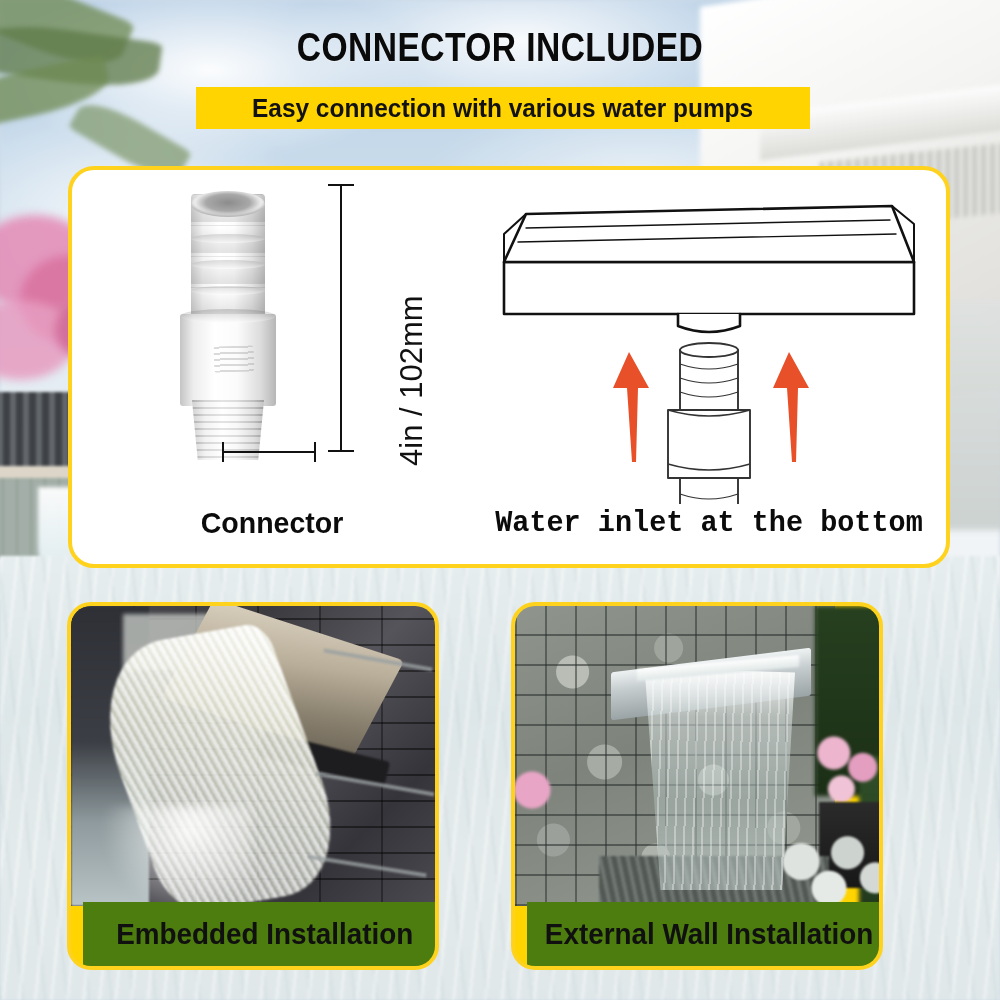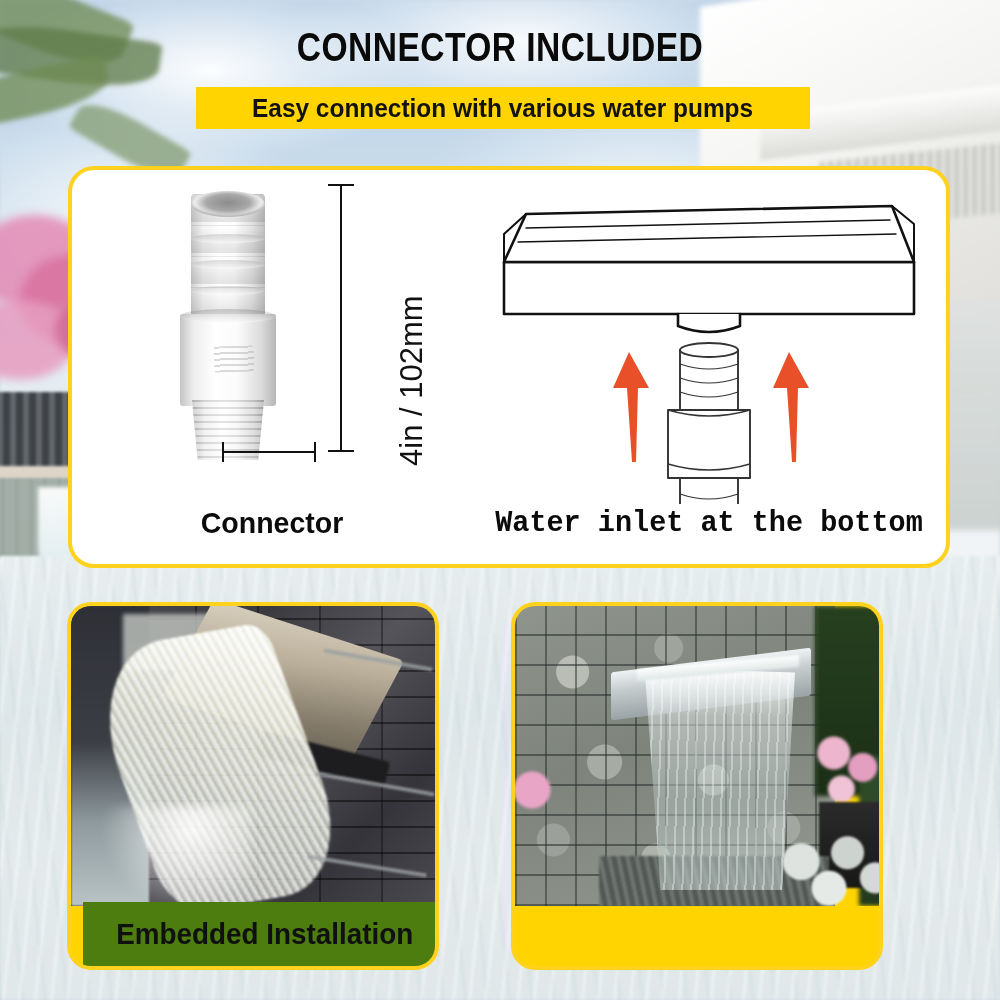--- a/index.html
+++ b/index.html
@@ -533,15 +533,18 @@
       <div class="grass"></div>
       <div class="flowers"></div>
       <div class="planter"></div>
       <div class="flower-left"></div>
       <div class="gab-base"></div>
       <div class="gab-rocks"></div>
       <div class="gab-spill"></div>
       <div class="gab-sheet"></div>
       <div class="gab-crest"></div>
     </div>
+    <div class="card-caption">
+      <span>External Wall Installation</span>
+    </div>
   </div>
 
 </div>
 
 </body></html>

